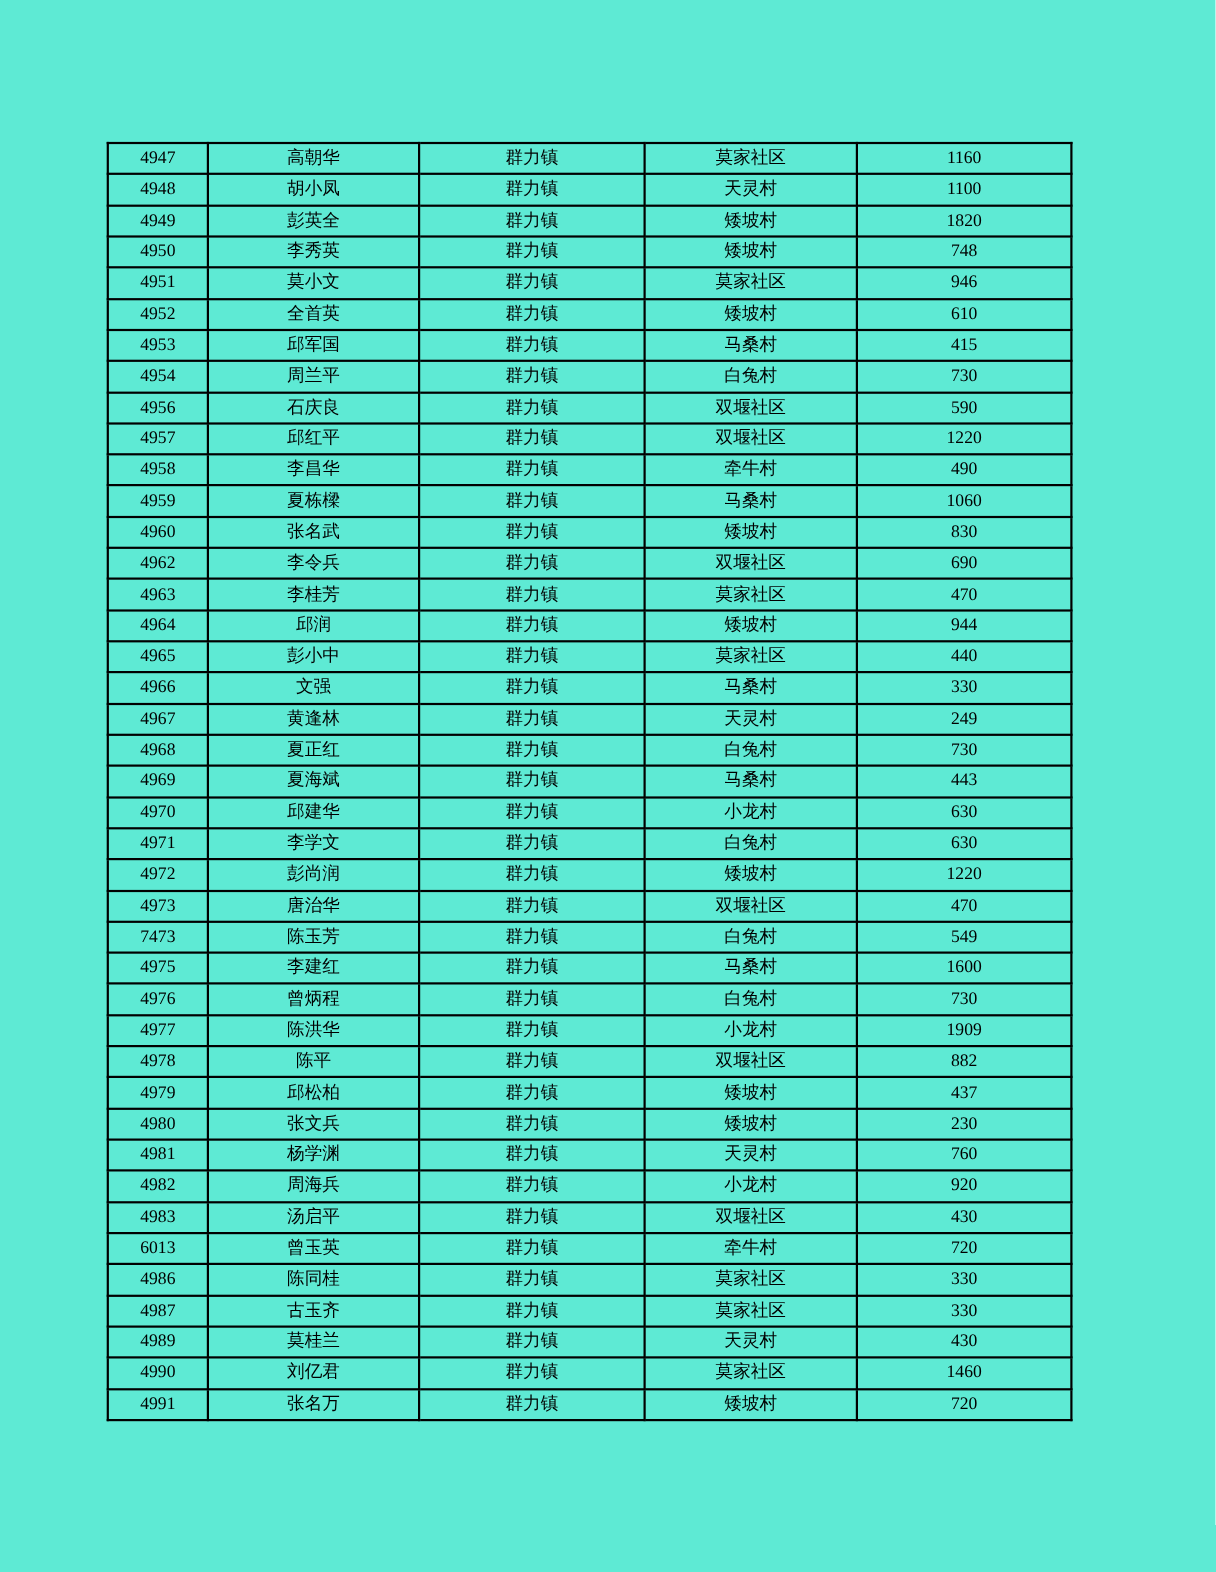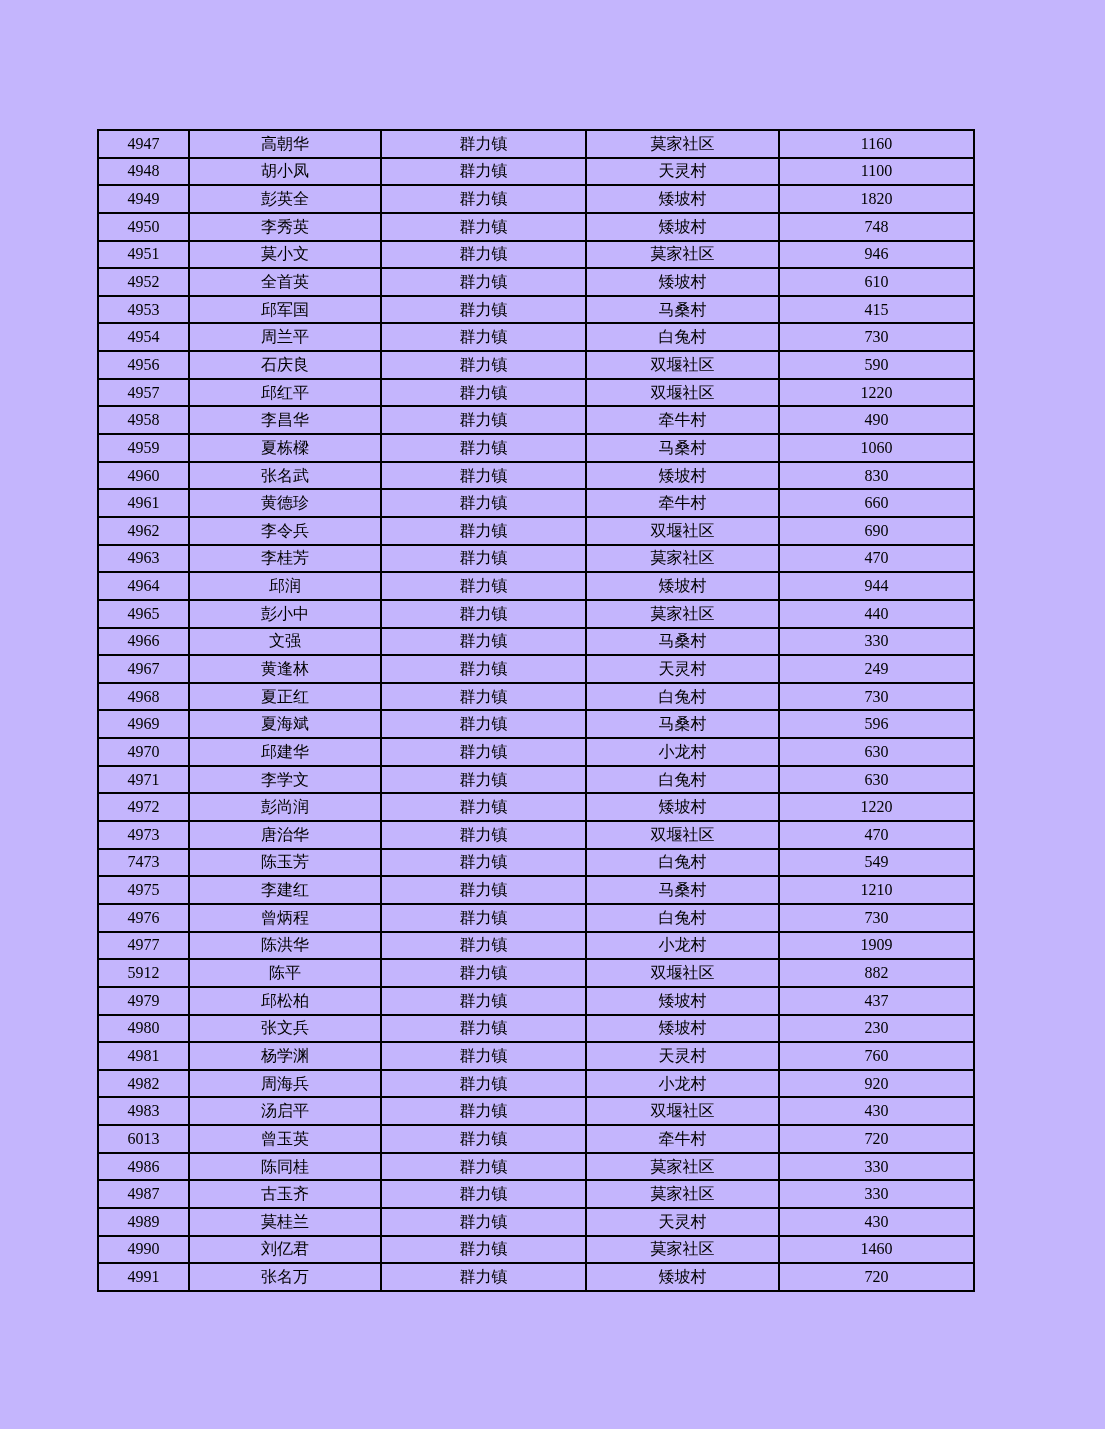--- a/index.html
+++ b/index.html
@@ -4,21 +4,21 @@
 <style>
   html, body {
     margin: 0;
     padding: 0;
     background: #ffffff;
   }
   .page {
     position: relative;
     width: 1105px;
     height: 1429px;
-    background: #c4b5fd;
+    background: #5eead4;
     overflow: hidden;
     font-family: "Liberation Serif", "DejaVu Serif", serif;
     color: #000000;
   }
   table.roster {
     position: absolute;
     left: 97px;
     top: 129px;
     width: 876px;
     height: 1163px;
@@ -140,27 +140,20 @@
           <td>1060</td>
         </tr>
         <tr>
           <td>4960</td>
           <td>张名武</td>
           <td>群力镇</td>
           <td>矮坡村</td>
           <td>830</td>
         </tr>
         <tr>
-          <td>4961</td>
-          <td>黄德珍</td>
-          <td>群力镇</td>
-          <td>牵牛村</td>
-          <td>660</td>
-        </tr>
-        <tr>
           <td>4962</td>
           <td>李令兵</td>
           <td>群力镇</td>
           <td>双堰社区</td>
           <td>690</td>
         </tr>
         <tr>
           <td>4963</td>
           <td>李桂芳</td>
           <td>群力镇</td>
@@ -200,21 +193,21 @@
           <td>夏正红</td>
           <td>群力镇</td>
           <td>白兔村</td>
           <td>730</td>
         </tr>
         <tr>
           <td>4969</td>
           <td>夏海斌</td>
           <td>群力镇</td>
           <td>马桑村</td>
-          <td>596</td>
+          <td>443</td>
         </tr>
         <tr>
           <td>4970</td>
           <td>邱建华</td>
           <td>群力镇</td>
           <td>小龙村</td>
           <td>630</td>
         </tr>
         <tr>
           <td>4971</td>
@@ -242,38 +235,38 @@
           <td>陈玉芳</td>
           <td>群力镇</td>
           <td>白兔村</td>
           <td>549</td>
         </tr>
         <tr>
           <td>4975</td>
           <td>李建红</td>
           <td>群力镇</td>
           <td>马桑村</td>
-          <td>1210</td>
+          <td>1600</td>
         </tr>
         <tr>
           <td>4976</td>
           <td>曾炳程</td>
           <td>群力镇</td>
           <td>白兔村</td>
           <td>730</td>
         </tr>
         <tr>
           <td>4977</td>
           <td>陈洪华</td>
           <td>群力镇</td>
           <td>小龙村</td>
           <td>1909</td>
         </tr>
         <tr>
-          <td>5912</td>
+          <td>4978</td>
           <td>陈平</td>
           <td>群力镇</td>
           <td>双堰社区</td>
           <td>882</td>
         </tr>
         <tr>
           <td>4979</td>
           <td>邱松柏</td>
           <td>群力镇</td>
           <td>矮坡村</td>

